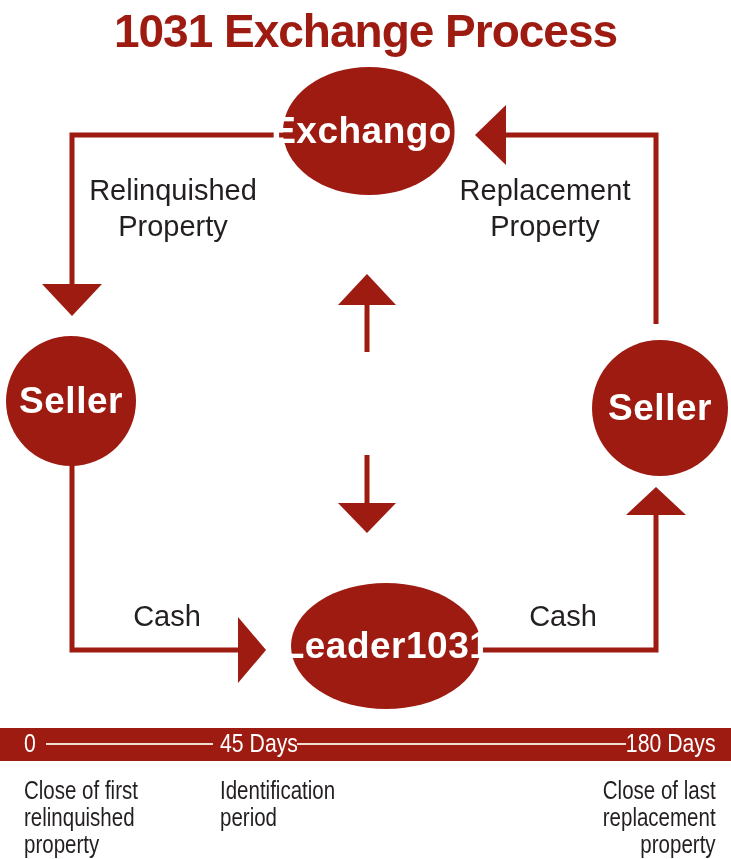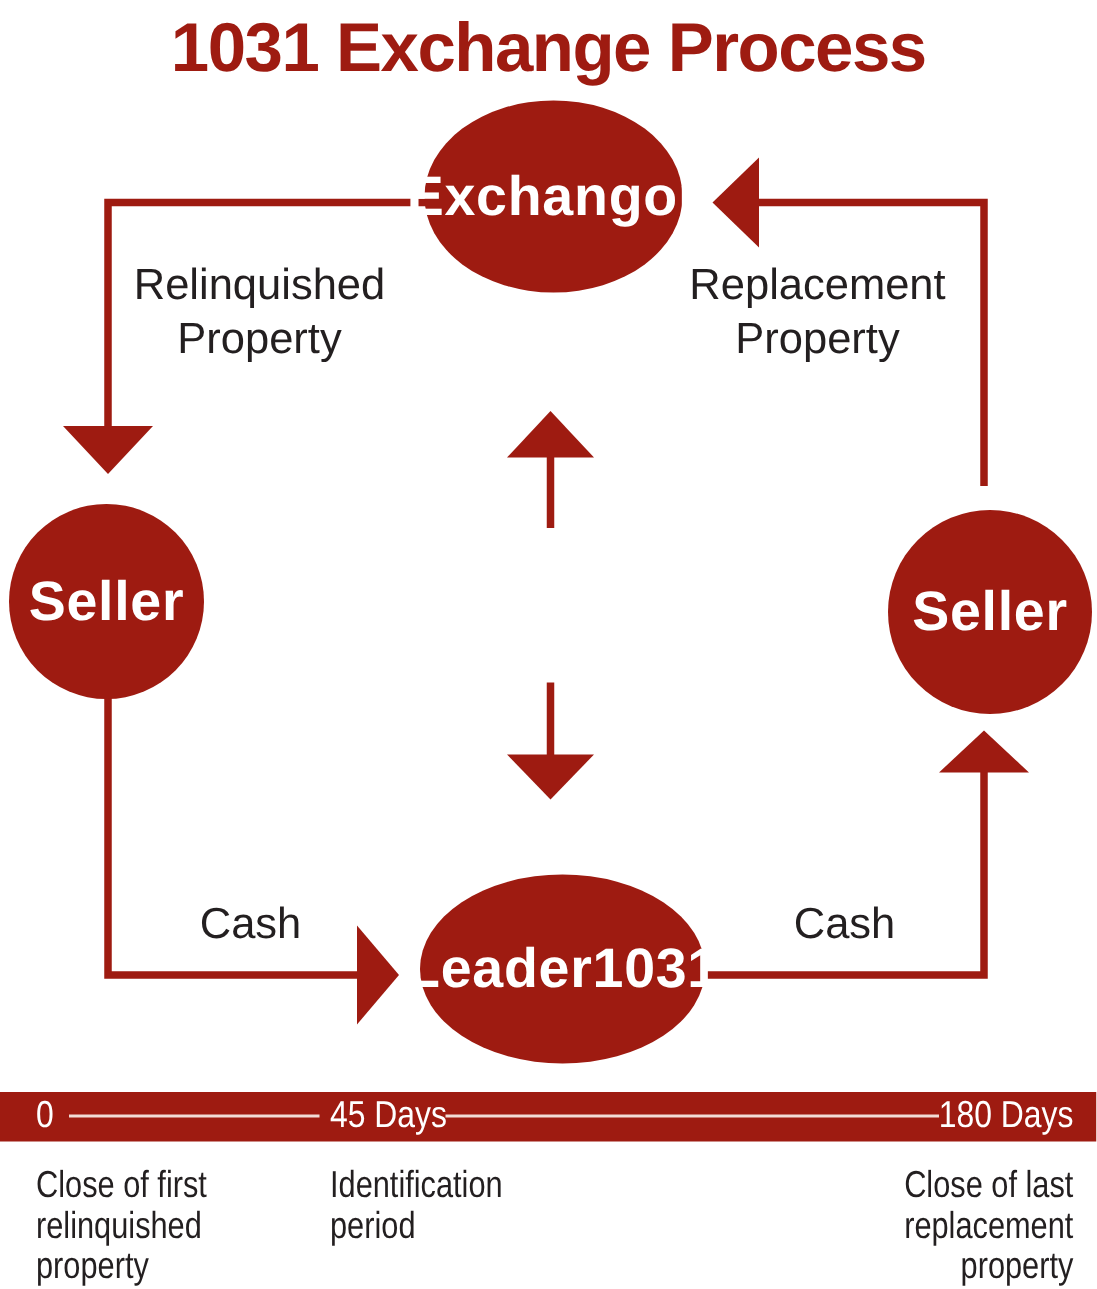--- a/index.html
+++ b/index.html
@@ -35,21 +35,21 @@
     background: var(--primary-red);
     border-radius: 50%;
     display: flex; align-items: center; justify-content: center;
     color: var(--node-text);
     font-weight: bold; font-size: 37px;
     letter-spacing: 0.5px;
   }
   .node-exchangor { left: 283px; top: 67px;  width: 172px; height: 128px; }
   .node-buyer     { left: 6px;   top: 336px; width: 130px; height: 130px; }
   .node-seller    { left: 592px; top: 340px; width: 136px; height: 136px; }
-  .node-leader    { left: 280px; top: 583px; width: 190px; height: 126px; justify-content: center; }
+  .node-leader    { left: 291px; top: 583px; width: 190px; height: 126px; justify-content: center; }
 
   .edge-label {
     position: absolute;
     font-size: 29px; line-height: 36px;
     color: var(--text-black);
     text-align: center;
     white-space: pre-line;
   }
   .lbl-relinquished { left: 63px;  top: 172px; width: 220px; }
   .lbl-replacement  { left: 435px; top: 172px; width: 220px; }

